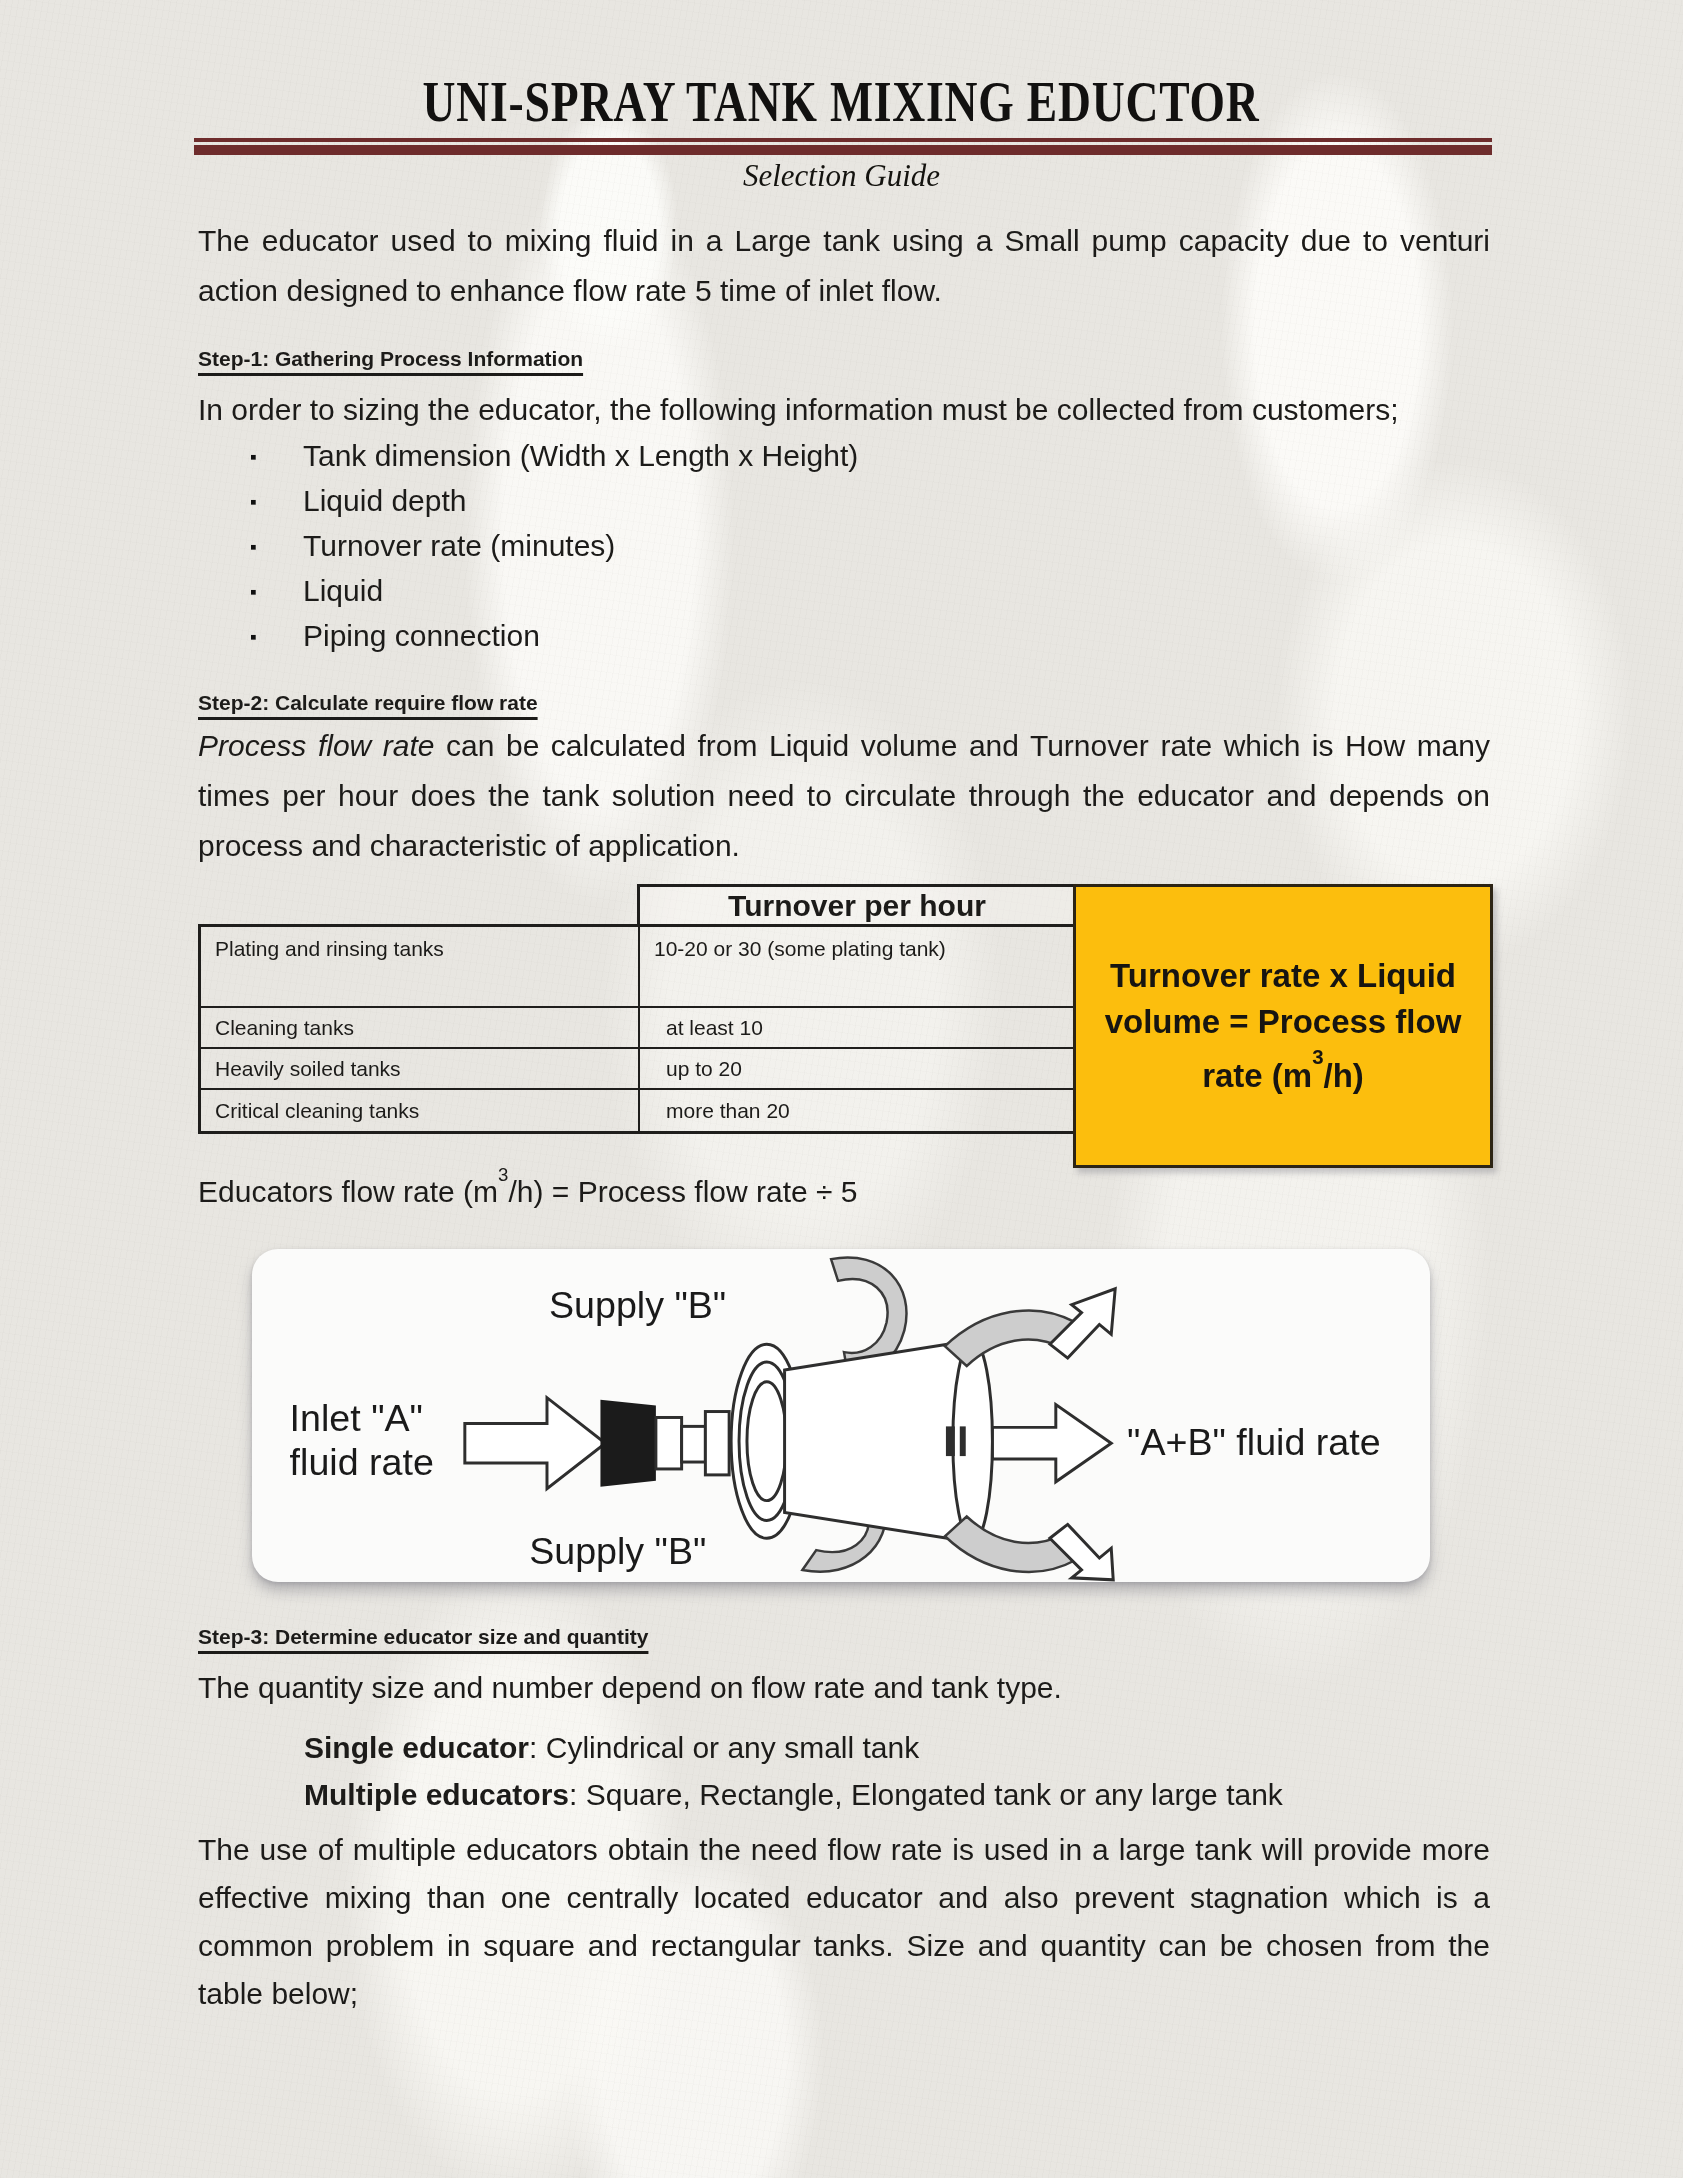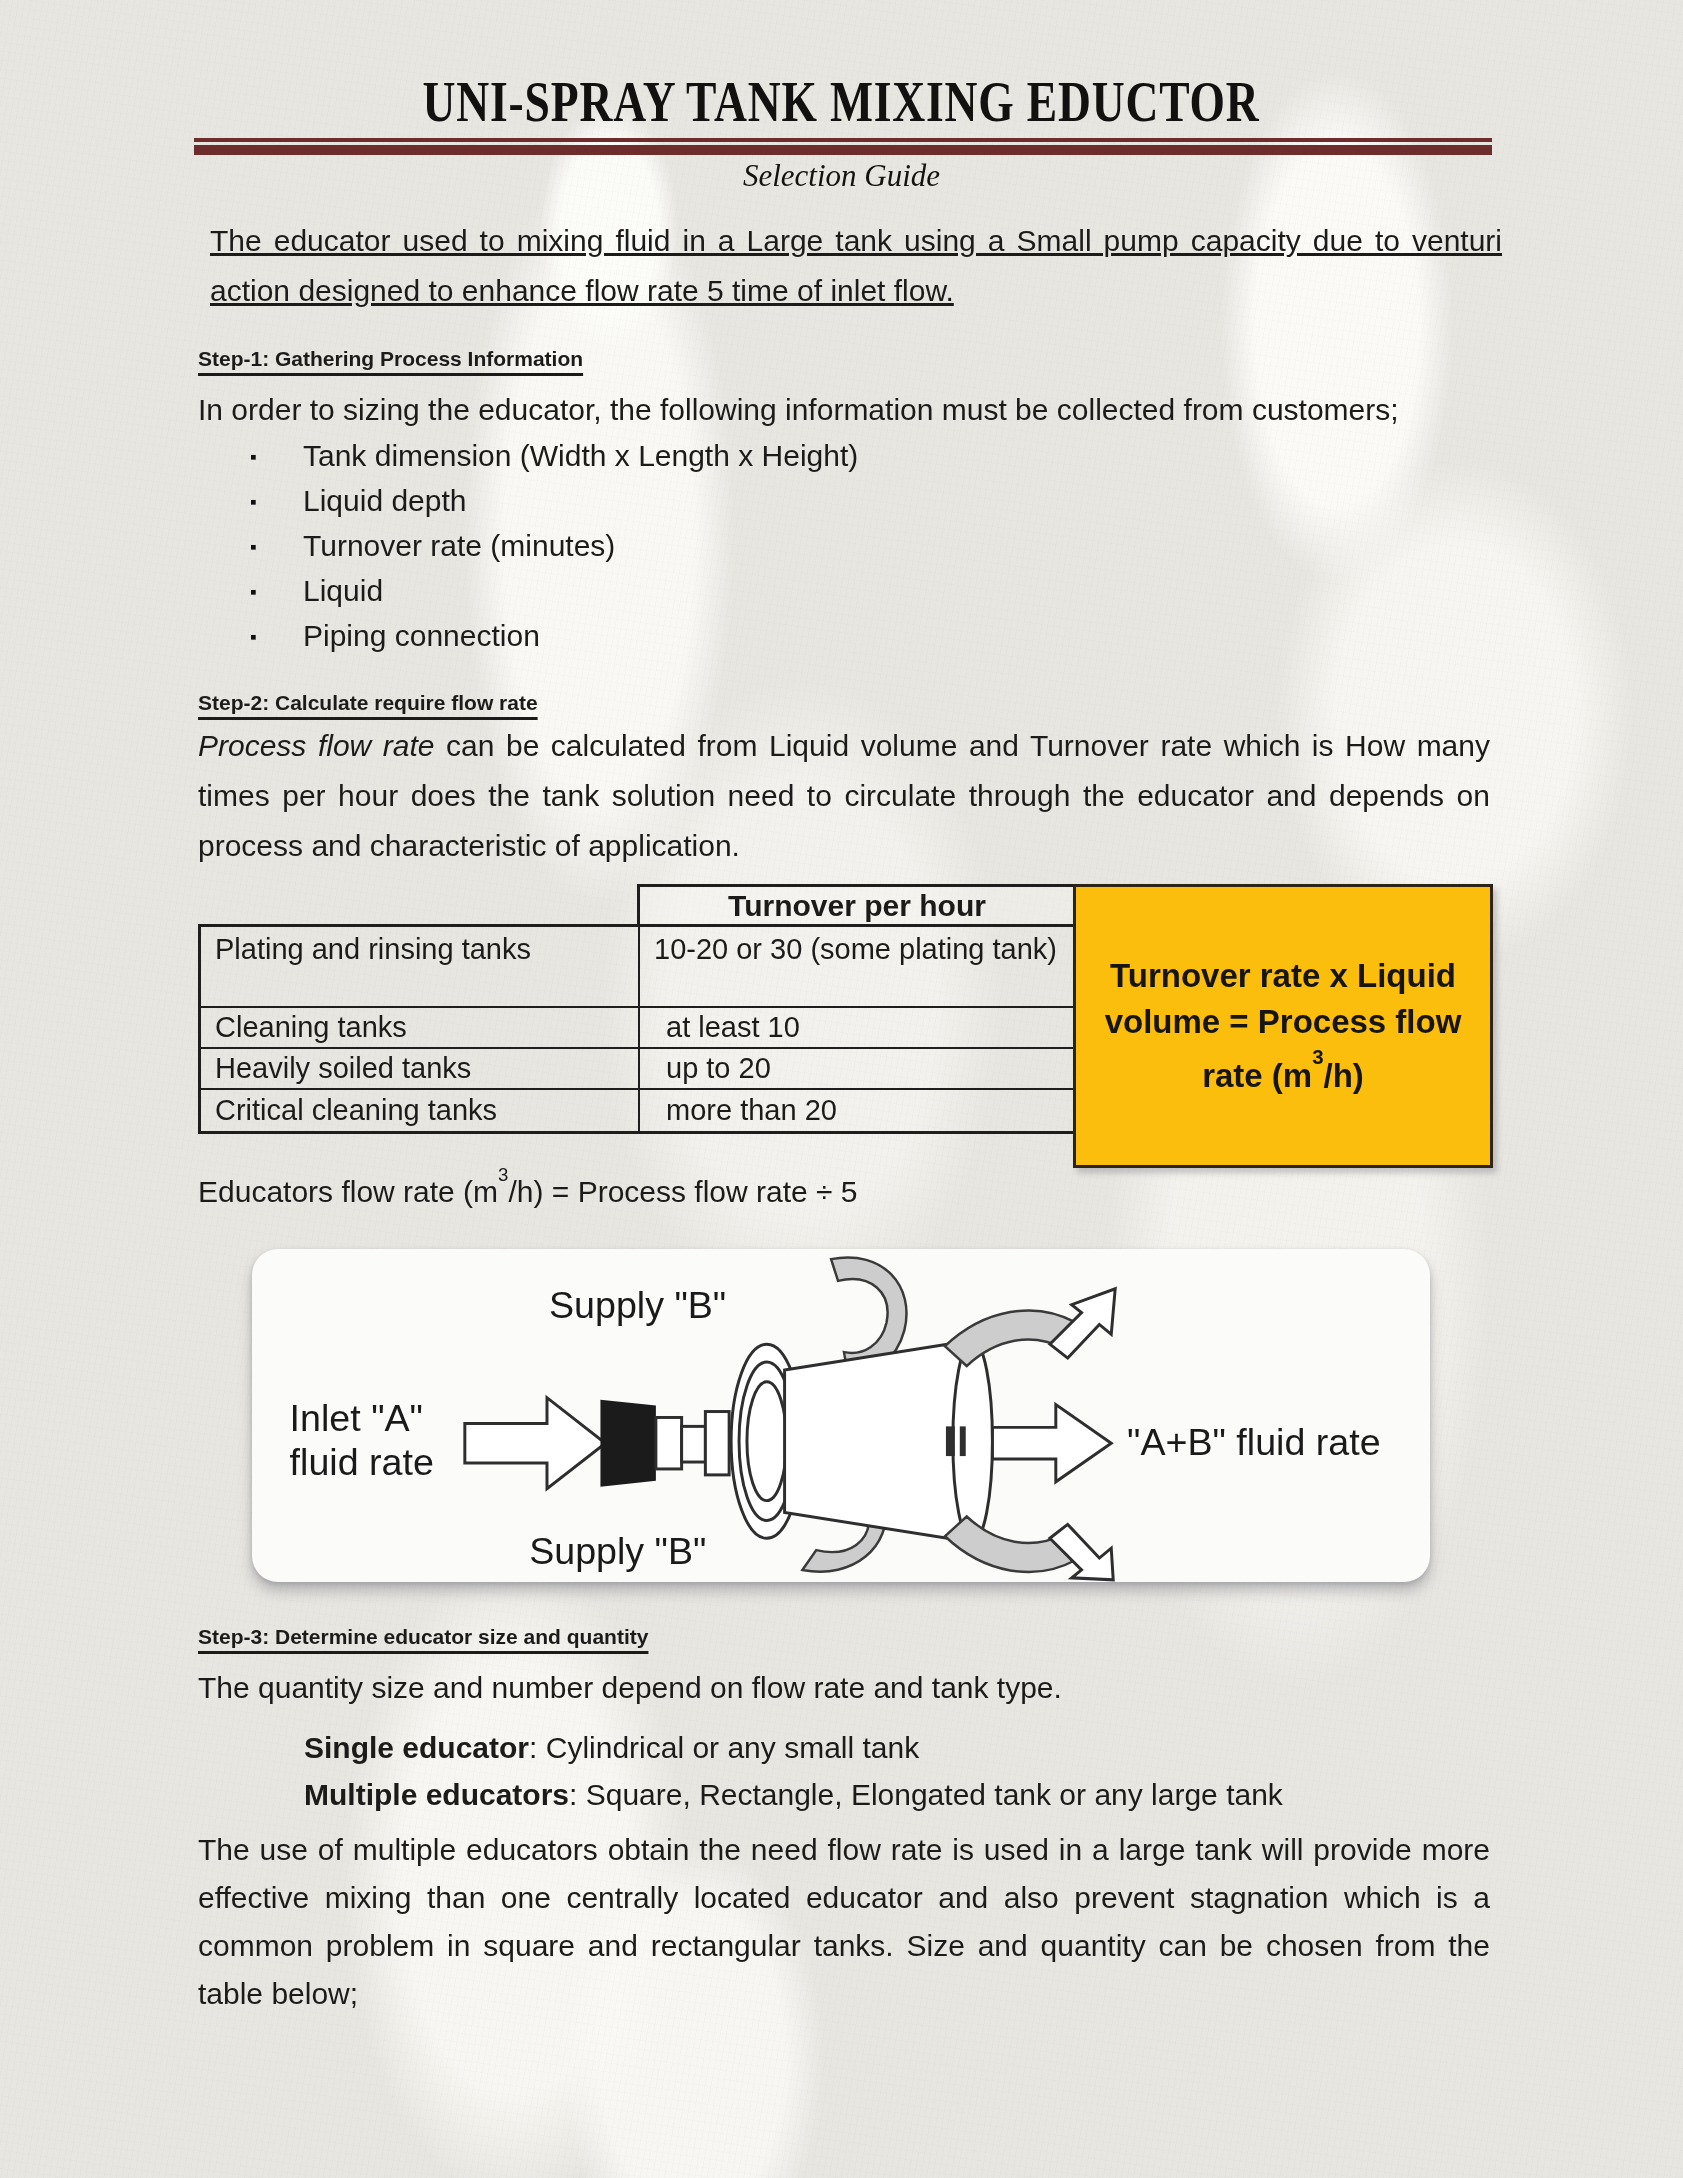--- a/index.html
+++ b/index.html
@@ -66,21 +66,21 @@
     font-weight:bold;font-size:30px;
     background:rgba(248,247,243,0.35);
   }
   .tbl-body{
     left:198px;top:924px;width:878px;height:210px;box-sizing:border-box;
     border:3px solid var(--line);
     display:flex;flex-direction:column;
   }
   .tbl-row{display:flex;box-sizing:border-box;}
   .tbl-row + .tbl-row{border-top:2px solid var(--line);}
-  .cell{box-sizing:border-box;font-size:29px;padding:0 16px 0 14px;display:flex;align-items:center;}
+  .cell{box-sizing:border-box;font-size:21px;padding:0 16px 0 14px;display:flex;align-items:center;}
   .cell.label{width:439px;border-right:2px solid var(--line);}
   .cell.value{flex:1;}
   .row-tall{height:79px;}
   .row-tall .cell{align-items:flex-start;line-height:38px;padding-top:3px;}
   .row-std{height:41px;gap:12px;}
 
   
   .callout{
     left:1073px;top:884px;width:420px;height:284px;box-sizing:border-box;
     background:var(--yellow);
@@ -112,21 +112,21 @@
 <div class="page">
 
   <div class="abs title">
     <span class="squeeze">UNI-SPRAY TANK MIXING EDUCTOR</span>
   </div>
 
   <div class="abs rule"></div>
 
   <div class="abs subtitle">Selection Guide</div>
 
-  <p class="abs body-text" style="left:210px;top:216px;margin:0;text-decoration:underline;">The educator used to mixing fluid in a Large tank using a Small pump capacity due to venturi action designed to enhance flow rate 5 time of inlet flow.</p>
+  <p class="abs body-text" style="left:198px;top:216px;margin:0;">The educator used to mixing fluid in a Large tank using a Small pump capacity due to venturi action designed to enhance flow rate 5 time of inlet flow.</p>
 
   <div class="abs heading" style="left:198px;top:347px;">Step-1: Gathering Process Information</div>
 
   <div class="abs" style="left:198px;top:393px;font-size:30px;">In order to sizing the educator, the following information must be collected from customers;</div>
 
   <ul class="abs bullet-list">
     <li>
       <span class="bullet-marker">▪</span>
       <span class="bullet-text">Tank dimension (Width x Length x Height)</span>
     </li>

